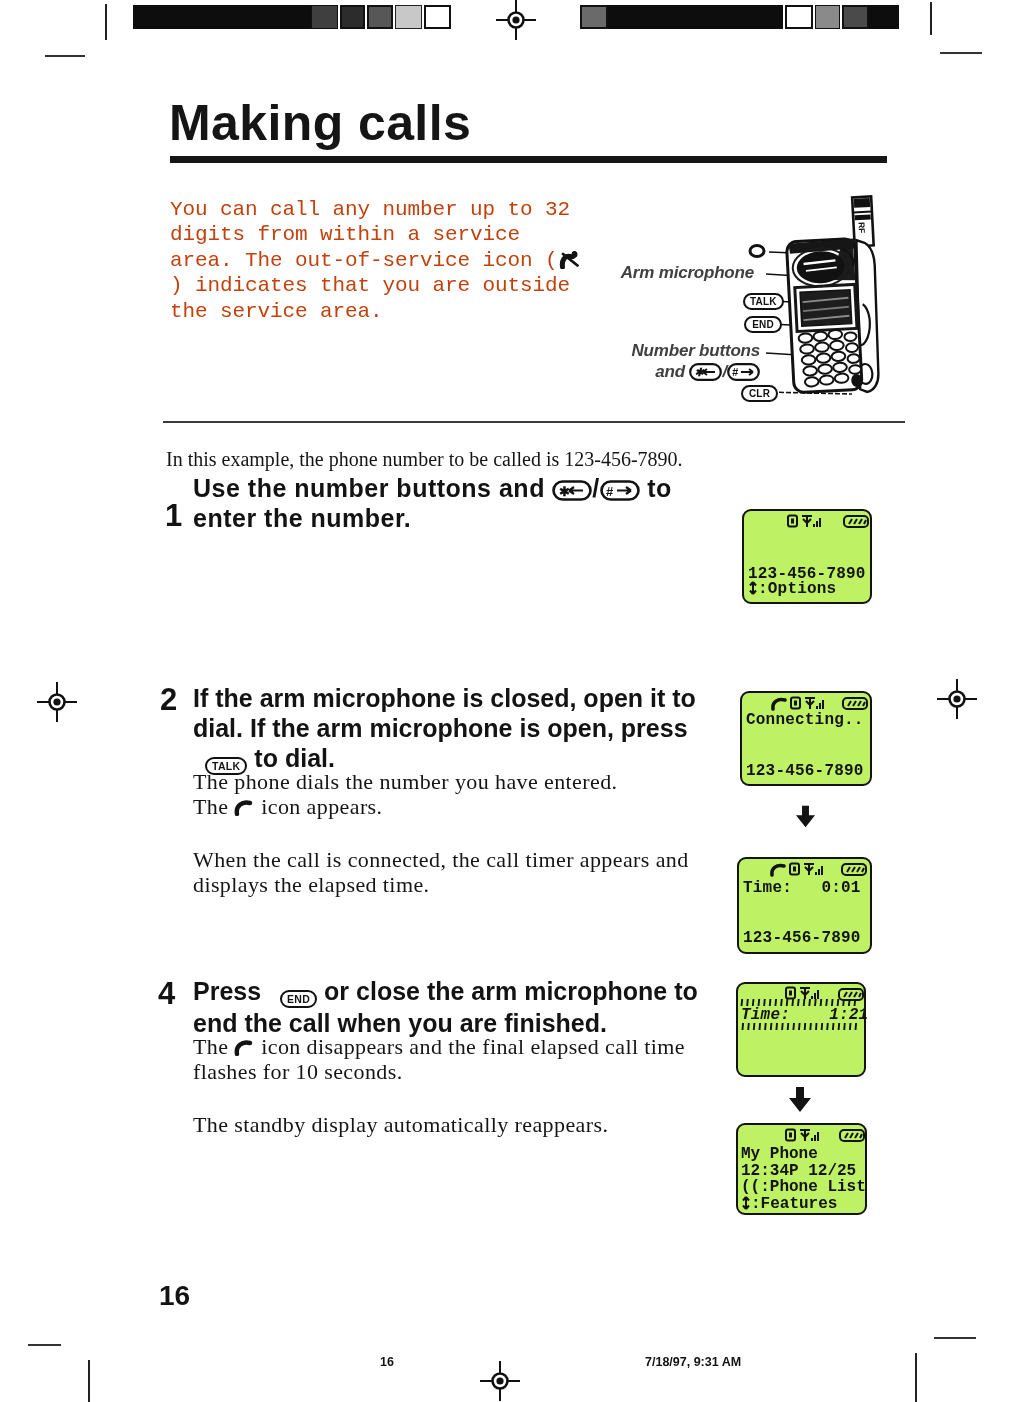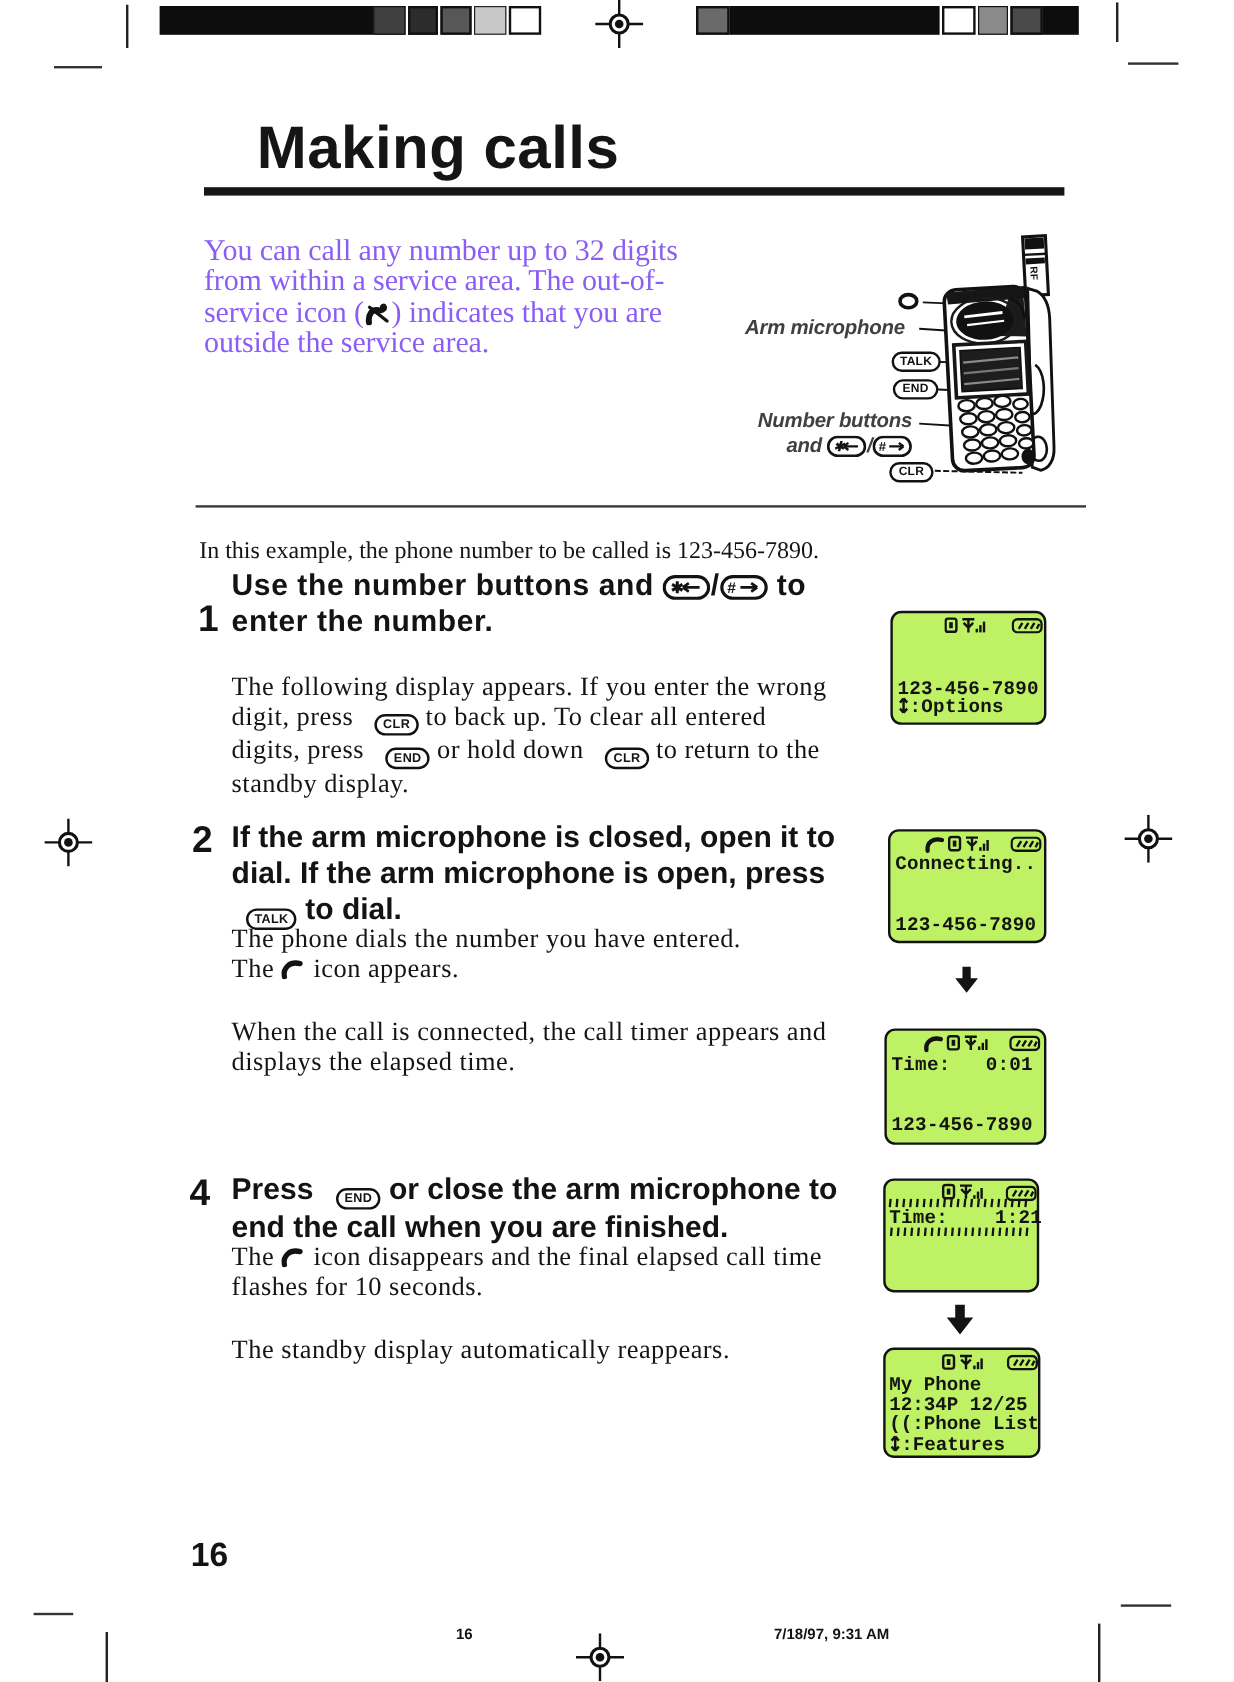--- a/index.html
+++ b/index.html
@@ -2,24 +2,24 @@
 <html><head>
 <meta charset="utf-8">
 <style>
 html,body{margin:0;padding:0;background:#fff;}
 *{-webkit-font-smoothing:antialiased;}
 .page{position:relative;width:1028px;height:1402px;background:#fff;overflow:hidden;
   font-family:"Liberation Serif", serif;color:#111;}
 .abs{position:absolute;}
 .sans{font-family:"Liberation Sans", sans-serif;}
 .b{font-weight:bold;}
-.title{font-family:"Liberation Sans", sans-serif;font-weight:bold;font-size:50px;letter-spacing:0.4px;color:#151515;margin-left:45px;}
+.title{font-family:"Liberation Sans", sans-serif;font-weight:bold;font-size:50px;letter-spacing:0.4px;color:#151515;}
 .rule{background:#161616;}
 .body{font-size:22px;letter-spacing:0.40px;line-height:24.7px;color:#151515;}
-.intro{font-size:25px;letter-spacing:-0.1px;line-height:25.4px;color:#8b5cf6;}
+.intro{font-size:21px;letter-spacing:-0.1px;line-height:25.4px;color:#c2410c;font-family:Liberation Mono, monospace;}
 .stephead{font-family:"Liberation Sans", sans-serif;font-weight:bold;font-size:25px;line-height:30.2px;color:#131313;letter-spacing:0.2px;}
 .stepnum{font-family:"Liberation Sans", sans-serif;font-weight:bold;font-size:31px;color:#131313;}
 .lbl{font-family:"Liberation Sans", sans-serif;font-weight:bold;font-size:17px;color:#404040;letter-spacing:-0.2px;font-style:italic;}
 .key{display:inline-block;border:2px solid #111;border-radius:10px;
   font-family:"Liberation Sans", sans-serif;font-weight:bold;text-align:center;
   vertical-align:-3px;background:#fff;margin-left:12px;}
 .key.sm{font-size:10.5px;line-height:14px;padding:0 5px;letter-spacing:0.3px;border-radius:9px;}
 .key.ph{font-size:10px;line-height:13px;padding:0 5px;letter-spacing:0.2px;border-radius:9px;}
 .lcd{position:absolute;border:2.5px solid #131313;border-radius:9px;background:#bef264;}
 .lcdtxt{position:absolute;font-family:"Liberation Mono", monospace;font-weight:bold;
@@ -171,21 +171,20 @@
   <div class="abs stepnum" style="left:165px;top:498px;">1</div>
   <div class="abs stephead" style="left:193px;top:473px;width:522px;letter-spacing:0.5px;">Use the number buttons and <svg width="40" height="21" viewBox="0 0 40 21" style="vertical-align:-4px;">
         <rect x="1.5" y="1.5" width="37" height="18" rx="9.2" fill="#fff" stroke="#131313" stroke-width="2.6"></rect>
         <text x="7" y="15.5" font-family="Liberation Sans" font-size="13" font-weight="bold" fill="#131313">✱</text>
         <path d="M31,10.5 L17,10.5 M17,10.5 L22,7 M17,10.5 L22,14" stroke="#131313" stroke-width="2.2" fill="none"></path>
       </svg>/<svg width="40" height="21" viewBox="0 0 40 21" style="vertical-align:-4px;">
         <rect x="1.5" y="1.5" width="37" height="18" rx="9.2" fill="#fff" stroke="#131313" stroke-width="2.6"></rect>
         <text x="6" y="15.5" font-family="Liberation Sans" font-size="13" font-weight="bold" fill="#131313">#</text>
         <path d="M17,10.5 L31,10.5 M31,10.5 L26,7 M31,10.5 L26,14" stroke="#131313" stroke-width="2.2" fill="none"></path>
       </svg> to enter the number.</div>
-  <div class="abs body" style="left:193px;top:560px;width:505px;">The following display appears. If you enter the wrong digit, press <span class="key sm">CLR</span> to back up. To clear all entered digits, press <span class="key sm">END</span> or hold down <span class="key sm">CLR</span> to return to the standby display.</div>
 
   <div class="abs stepnum" style="left:160px;top:682px;">2</div>
   <div class="abs stephead" style="left:193px;top:683px;width:527px;letter-spacing:0px;">If the arm microphone is closed, open it to dial. If the arm microphone is open, press <span class="key sm">TALK</span> to dial.</div>
   <div class="abs body" style="left:193px;top:770px;width:510px;">The phone dials the number you have entered.<br>The <svg width="21" height="17" viewBox="0 0 21 17" style="vertical-align:-2px;">
         <path d="M3,15 C1.5,7 8,2 16,4" fill="none" stroke="#131313" stroke-width="4.4" stroke-linecap="round"></path>
       </svg> icon appears.</div>
   <div class="abs body" style="left:193px;top:848px;width:510px;">When the call is connected, the call timer appears and displays the elapsed time.</div>
 
   <div class="abs stepnum" style="left:158px;top:976px;">4</div>
   <div class="abs stephead" style="left:193px;top:976px;width:510px;letter-spacing:0px;">Press <span class="key sm">END</span> or close the arm microphone to end the call when you are finished.</div>
@@ -266,21 +265,21 @@
         <rect x="29" y="7" width="2" height="6" fill="#131313"></rect>
         <rect x="32" y="4" width="2" height="9" fill="#131313"></rect>
     </svg>
     <svg class="abs" style="left:100px;top:4px;" width="26" height="13" viewBox="0 0 26 13">
       <rect x="1" y="1" width="24" height="11" rx="4" fill="none" stroke="#131313" stroke-width="2"></rect>
       <path d="M6,9 L9,4 M11,9 L14,4 M16,9 L19,4 M21,9 L23,5" stroke="#131313" stroke-width="2"></path>
     </svg>
     <svg class="abs" style="left:1px;top:14px;" width="121" height="10" viewBox="0 0 121 10">
         <path d="M3.2,1 L2.5,8 M8.8,1 L8.2,8 M14.5,1 L13.8,8 M20.2,1 L19.5,8 M25.8,1 L25.1,8 M31.4,1 L30.8,8 M37.1,1 L36.4,8 M42.8,1 L42.1,8 M48.4,1 L47.7,8 M54.1,1 L53.4,8 M59.7,1 L59.0,8 M65.4,1 L64.7,8 M71.0,1 L70.3,8 M76.7,1 L76.0,8 M82.3,1 L81.6,8 M88.0,1 L87.2,8 M93.6,1 L92.9,8 M99.3,1 L98.6,8 M104.9,1 L104.2,8 M110.6,1 L109.9,8 M116.2,1 L115.5,8" stroke="#131313" stroke-width="1.9" fill="none"></path>
       </svg>
-    <div class="lcdtxt" style="left:3px;top:22px;">Time:    1:21</div>
+    <div class="lcdtxt" style="left:3px;top:22px;font-style:italic;">Time:    1:21</div>
     <svg class="abs" style="left:2px;top:38px;" width="121" height="10" viewBox="0 0 121 10">
         <path d="M3.1,1 L2.5,8 M8.8,1 L8.2,8 M14.4,1 L13.8,8 M20.1,1 L19.5,8 M25.7,1 L25.1,8 M31.4,1 L30.8,8 M37.0,1 L36.4,8 M42.7,1 L42.1,8 M48.3,1 L47.7,8 M54.0,1 L53.4,8 M59.6,1 L59.0,8 M65.2,1 L64.7,8 M70.9,1 L70.3,8 M76.5,1 L76.0,8 M82.2,1 L81.6,8 M87.8,1 L87.2,8 M93.5,1 L92.9,8 M99.2,1 L98.6,8 M104.8,1 L104.2,8 M110.5,1 L109.9,8 M116.1,1 L115.5,8" stroke="#131313" stroke-width="1.9" fill="none"></path>
       </svg>
   </div>
 
   <svg class="abs" style="left:789px;top:1087px;" width="22" height="25" viewBox="0 0 22 25">
     <path d="M7,0 L15,0 L15,11 L22,11 L11,25 L0,11 L7,11 Z" fill="#131313"></path>
   </svg>
 
   <div class="lcd" style="left:736px;top:1123px;width:127px;height:88px;">

